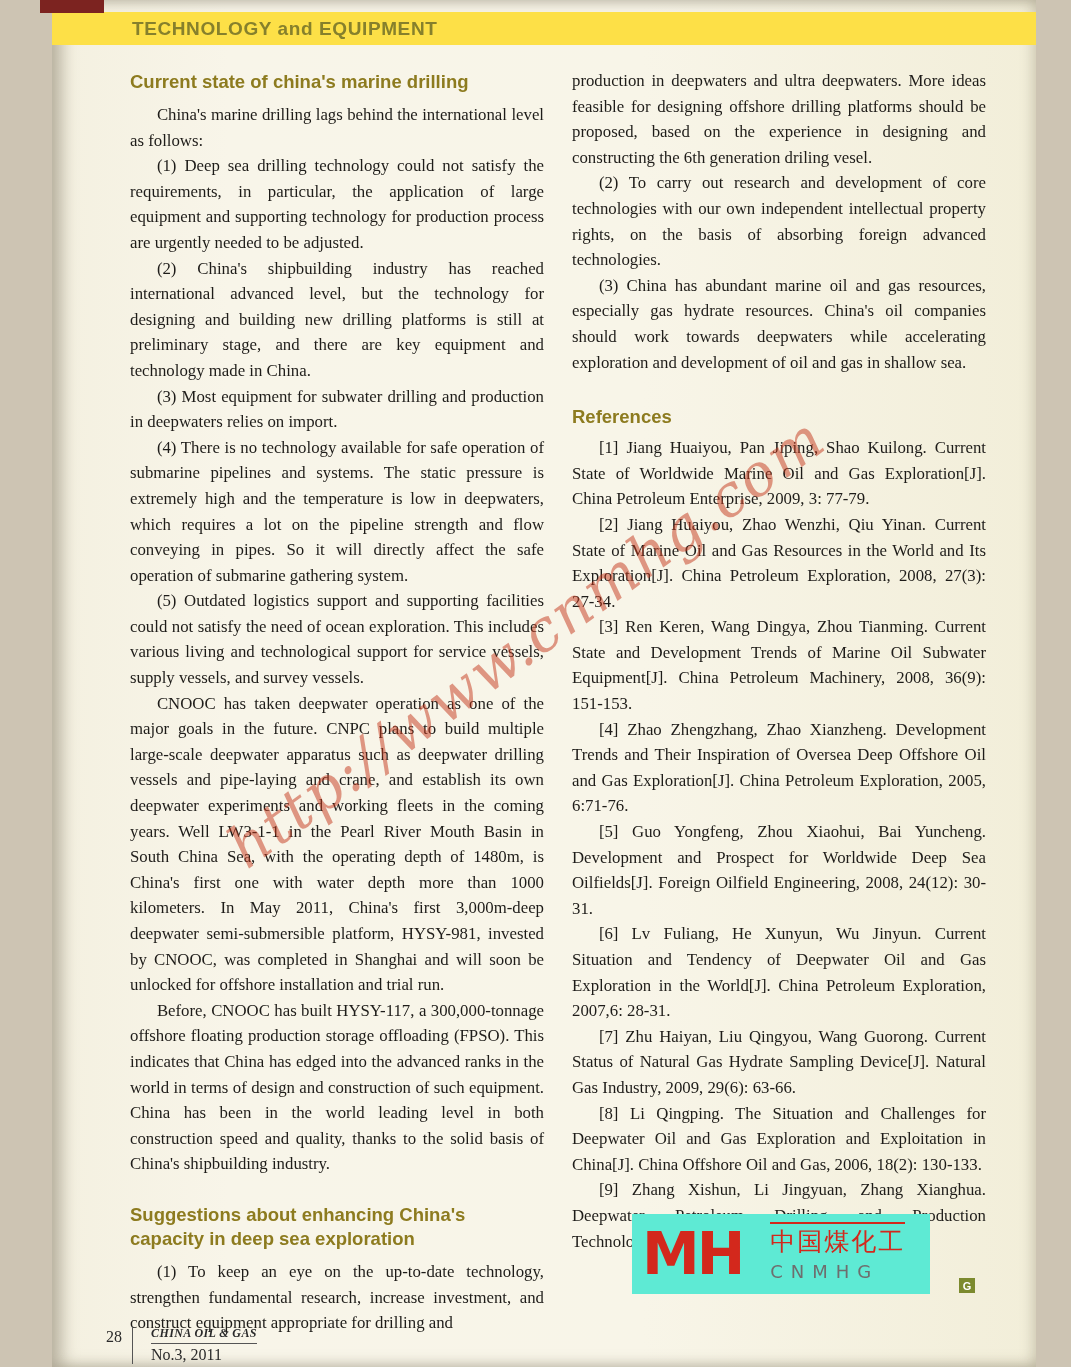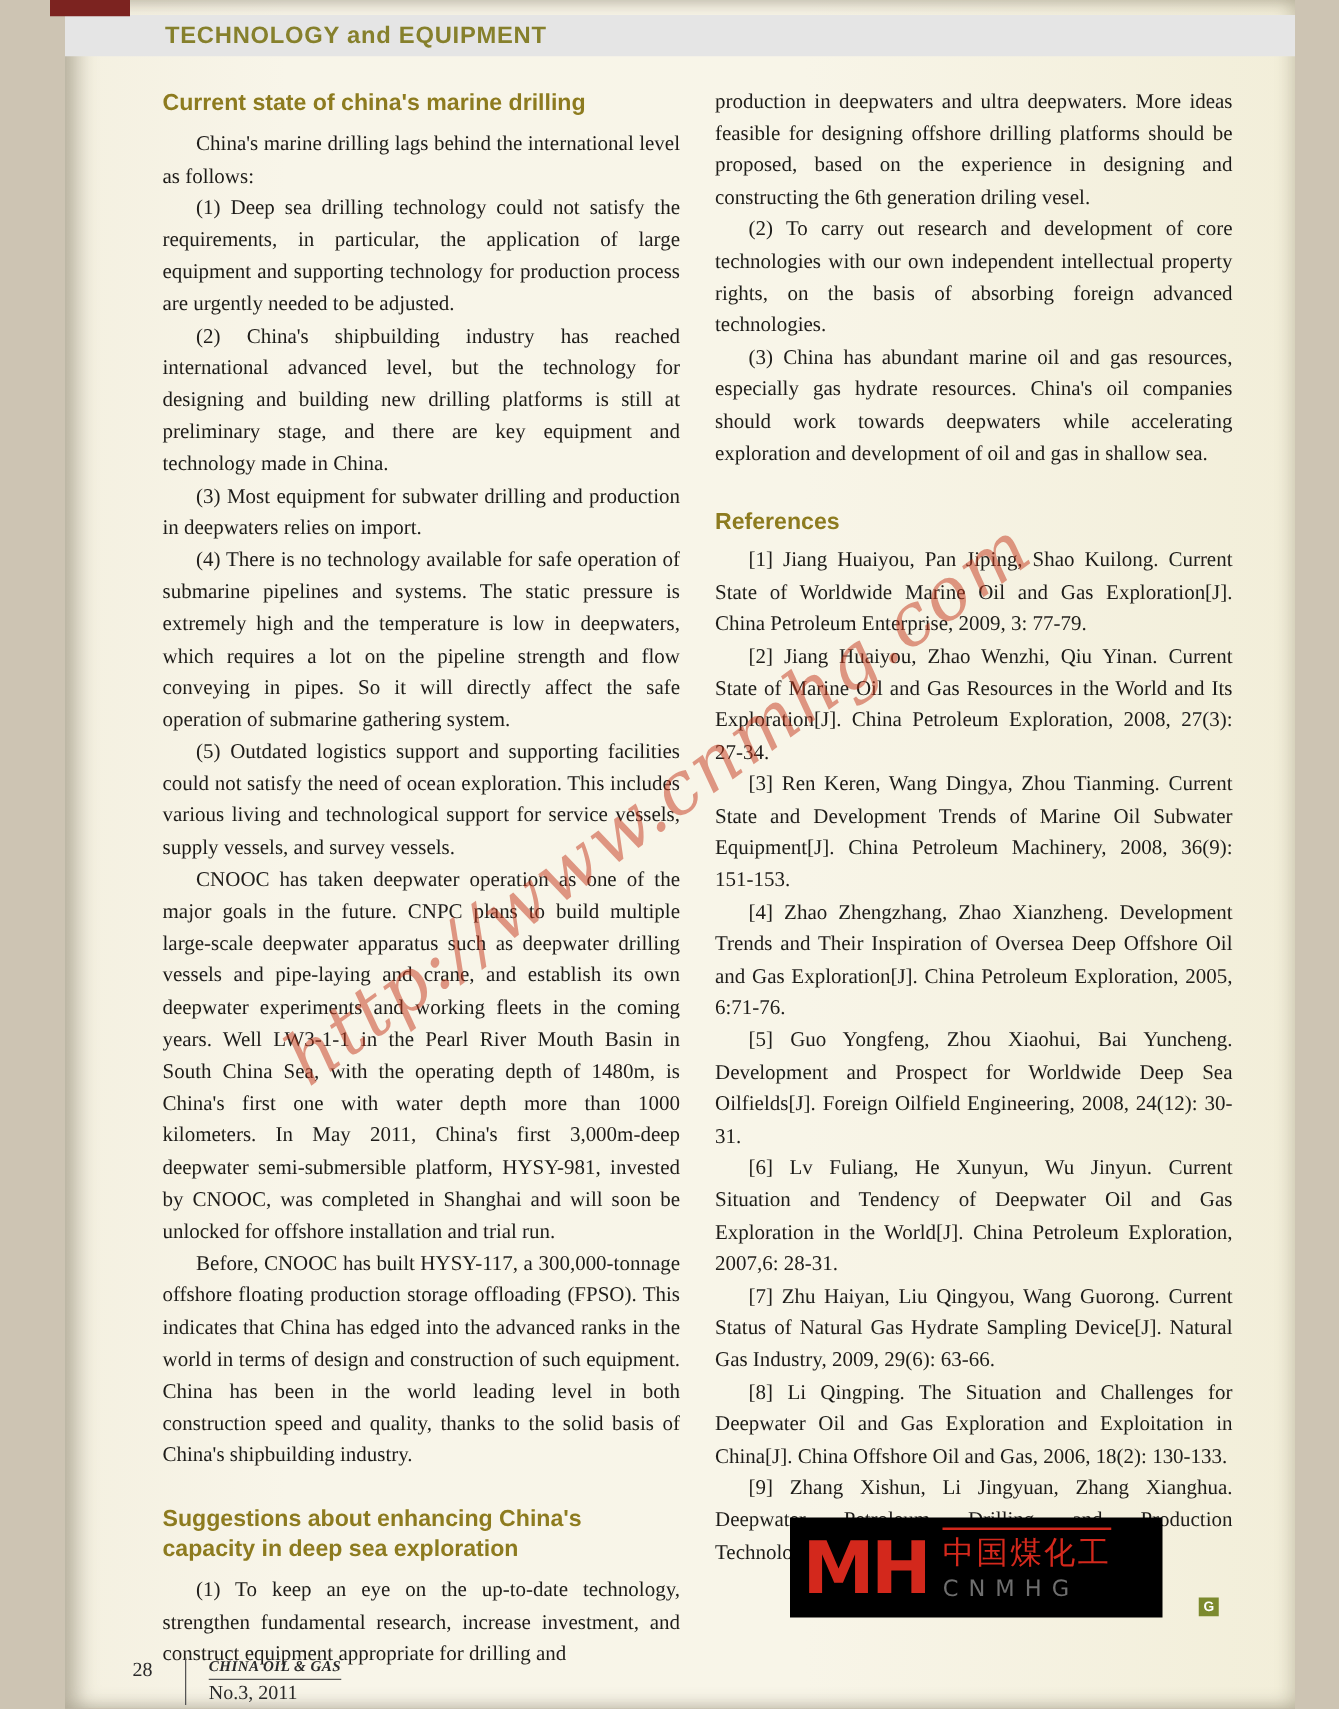--- a/index.html
+++ b/index.html
@@ -21,21 +21,21 @@
     position: absolute;
     left: 40px; top: 0;
     width: 64px; height: 13px;
     background: #7c2320;
     z-index: 5;
   }
   .page-header {
     position: absolute;
     left: 52px; top: 12px;
     width: 984px; height: 33px;
-    background: #e5e5e5;
+    background: #fde047;
     display: flex; align-items: center;
     box-sizing: border-box;
     padding-left: 80px;
     z-index: 2;
   }
   .page-header-title {
     font-family: "Liberation Sans", sans-serif;
     font-weight: bold;
     font-size: 19px;
     letter-spacing: 0.6px;
@@ -79,24 +79,24 @@
     letter-spacing: 2px;
     white-space: nowrap;
     color: rgba(196, 54, 25, 0.5);
     z-index: 3;
     pointer-events: none;
   }
   .logo {
     position: absolute;
     left: 632px; top: 1214px;
     width: 298px; height: 80px;
-    background: #000000;
+    background: #5eead4;
     display: flex;
     align-items: center;
-    gap: 12px;
+    gap: 28px;
     padding: 4px 10px;
     box-sizing: border-box;
     z-index: 4;
   }
   .logo-mark {
     font-family: "DejaVu Sans", sans-serif;
     font-weight: bold;
     font-size: 58px;
     line-height: 60px;
     letter-spacing: -3px;
@@ -132,21 +132,21 @@
     font-size: 11px;
     font-weight: bold;
     display: flex; align-items: center; justify-content: center;
     z-index: 4;
   }
   .footer {
     position: absolute;
     left: 106px; top: 1326px;
     display: flex;
     align-items: flex-start;
-    gap: 26px;
+    gap: 10px;
     z-index: 2;
   }
   .footer-num {
     font-size: 16px;
     color: #2a2a2a;
     padding-top: 2px;
   }
   .footer-right {
     border-left: 1px solid #555;
     padding-left: 18px;

